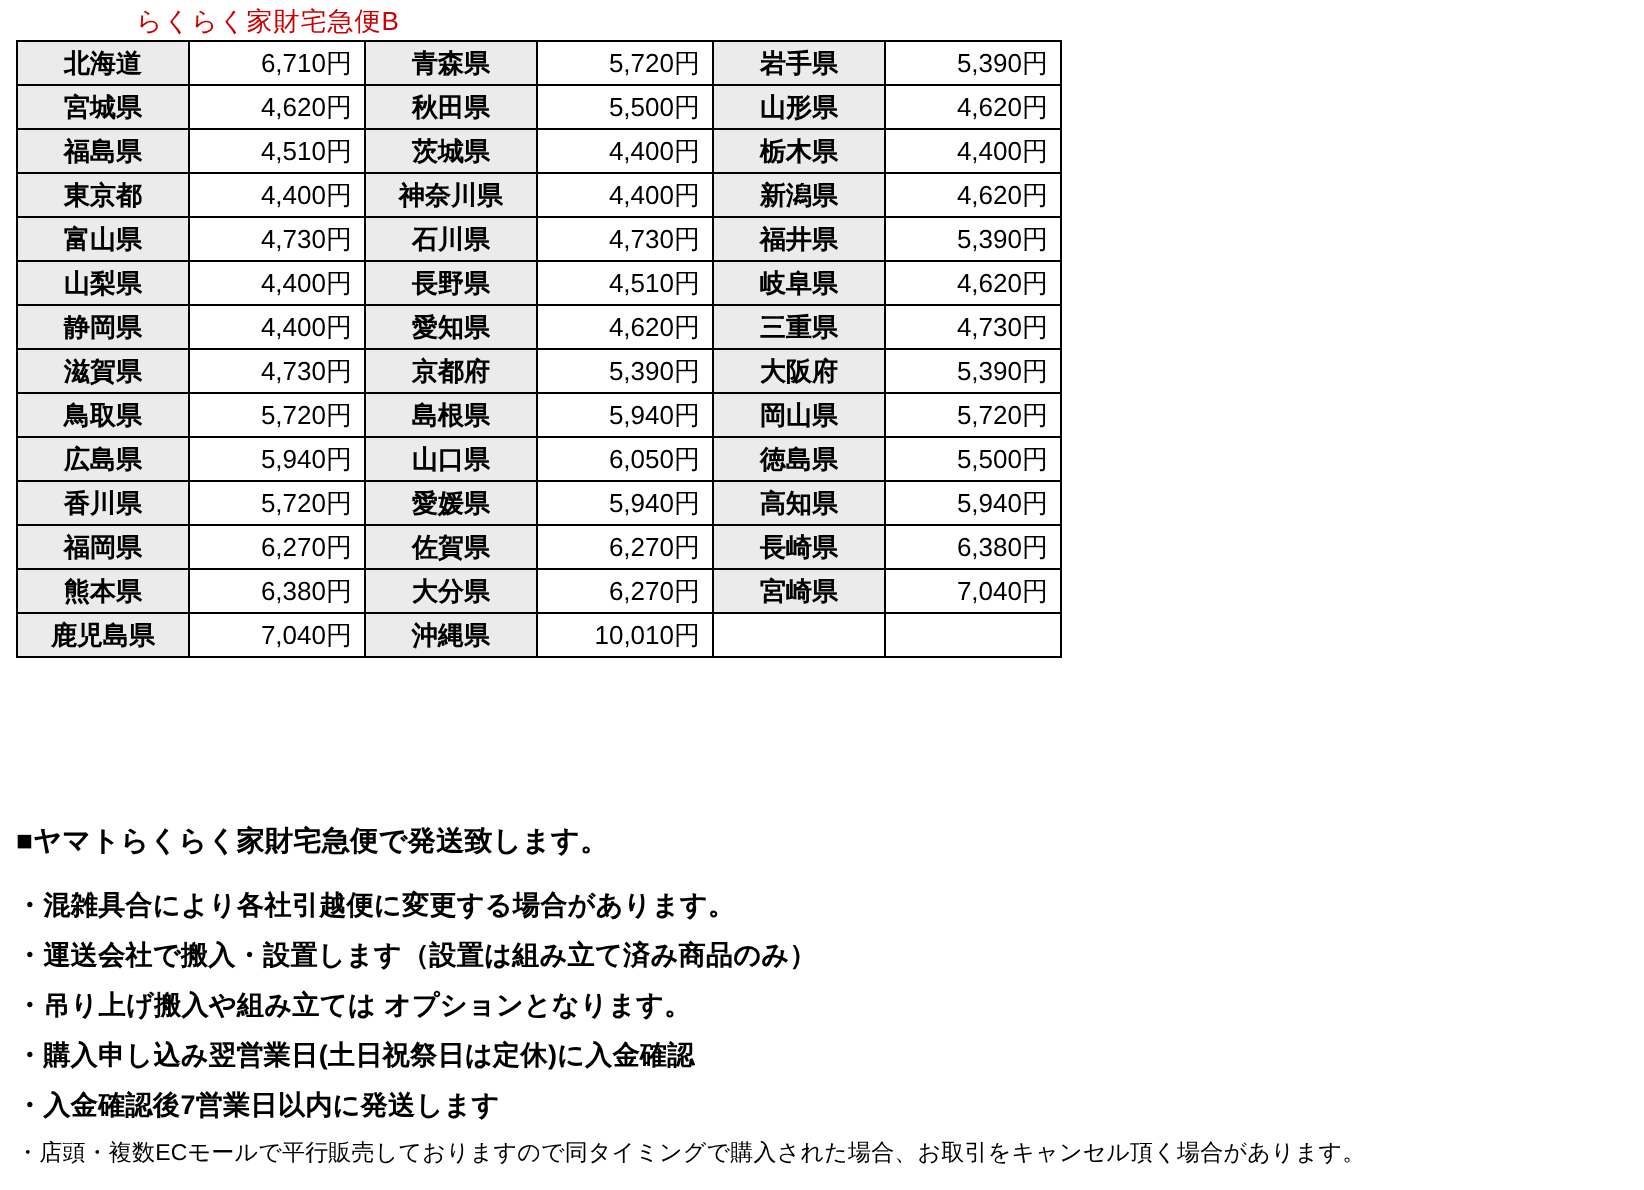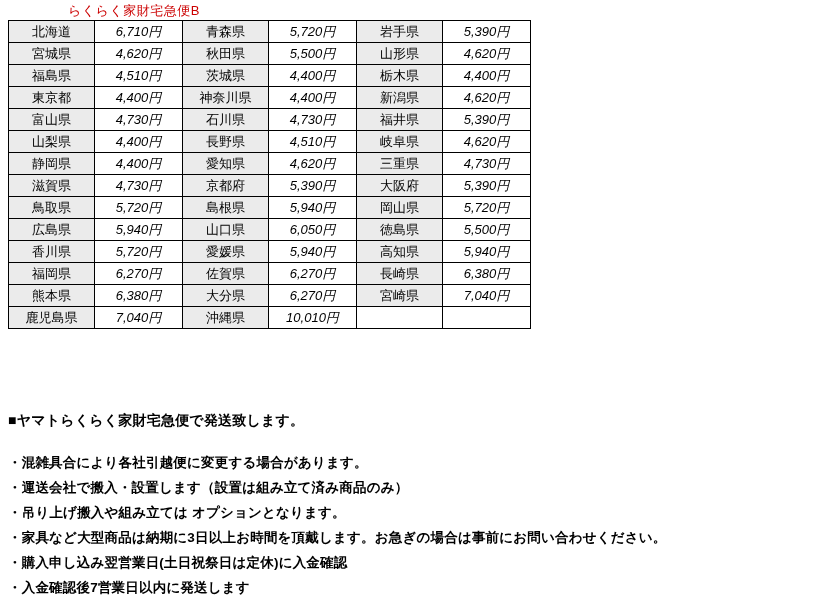--- a/index.html
+++ b/index.html
@@ -39,41 +39,40 @@
     border: 1px solid #000000;
     height: 21px;
     font-size: 13px;
     padding: 0 6px;
     white-space: nowrap;
   }
   td.pref {
     width: 73px;
     text-align: center;
     background: #ebebeb;
-    font-weight: normal;
+    font-weight: bold;
   }
   td.price {
     width: 75px;
-    text-align: center;
+    text-align: right;
     background: #ffffff;
-    font-style: italic;
   }
   td.empty {
     background: #ffffff;
   }
   .notes {
     position: absolute;
     left: 8px;
     top: 412px;
     width: 800px;
   }
   .note-head {
     font-size: 14px;
     font-weight: bold;
-    margin-bottom: 24px;
+    margin-bottom: 14px;
     letter-spacing: 0.2px;
   }
   .note-line {
     font-size: 13.5px;
     font-weight: bold;
     margin-bottom: 7px;
     letter-spacing: 0.2px;
   }
   .note-small {
     font-size: 11.5px;
@@ -204,19 +203,18 @@
           <td class="price empty"></td>
         </tr>
       </tbody>
   </table>
 
   <div class="notes">
     <div class="note-head">■ヤマトらくらく家財宅急便で発送致します。</div>
     <div class="note-line">・混雑具合により各社引越便に変更する場合があります。</div>
     <div class="note-line">・運送会社で搬入・設置します（設置は組み立て済み商品のみ）</div>
     <div class="note-line">・吊り上げ搬入や組み立ては オプションとなります。</div>
-    <div class="note-line">・家具など大型商品は納期に3日以上お時間を頂戴します。お急ぎの場合は事前にお問い合わせください。</div>
     <div class="note-line">・購入申し込み翌営業日(土日祝祭日は定休)に入金確認</div>
     <div class="note-line">・入金確認後7営業日以内に発送します</div>
     <div class="note-small">・店頭・複数ECモールで平行販売しておりますので同タイミングで購入された場合、お取引をキャンセル頂く場合があります。</div>
   </div>
 
 </div>
 
 </body></html>

